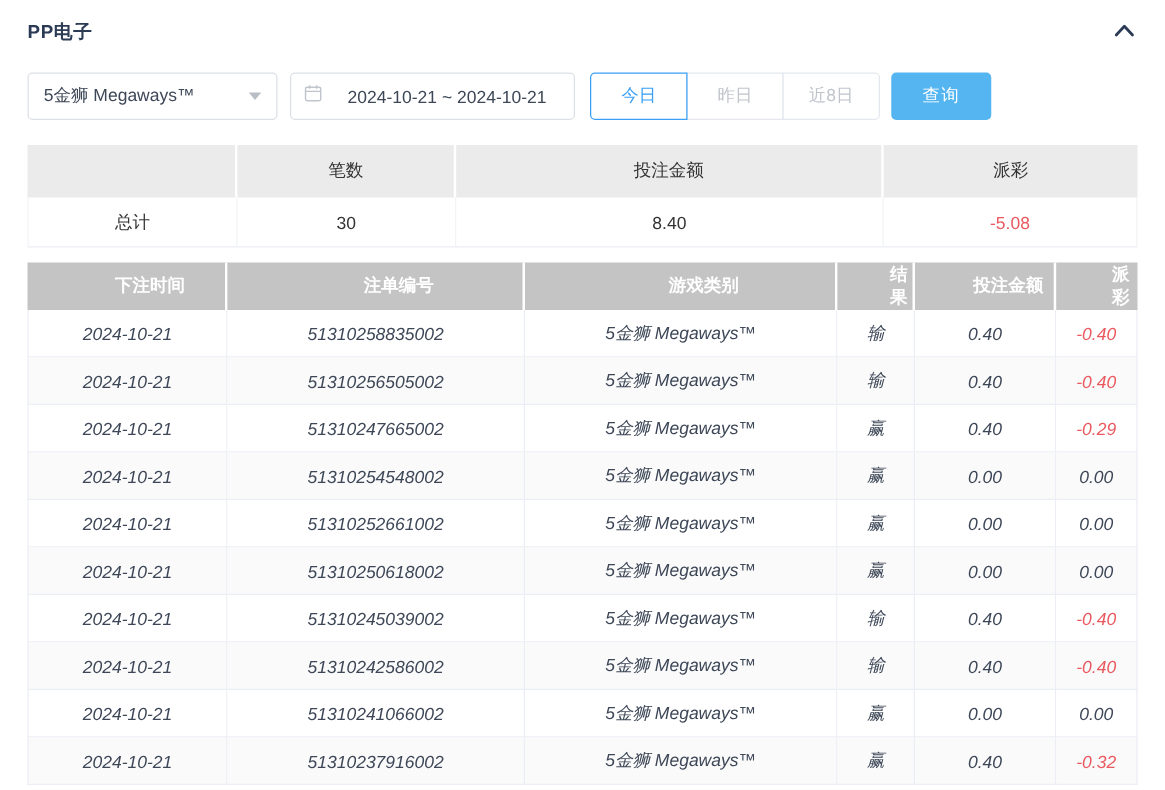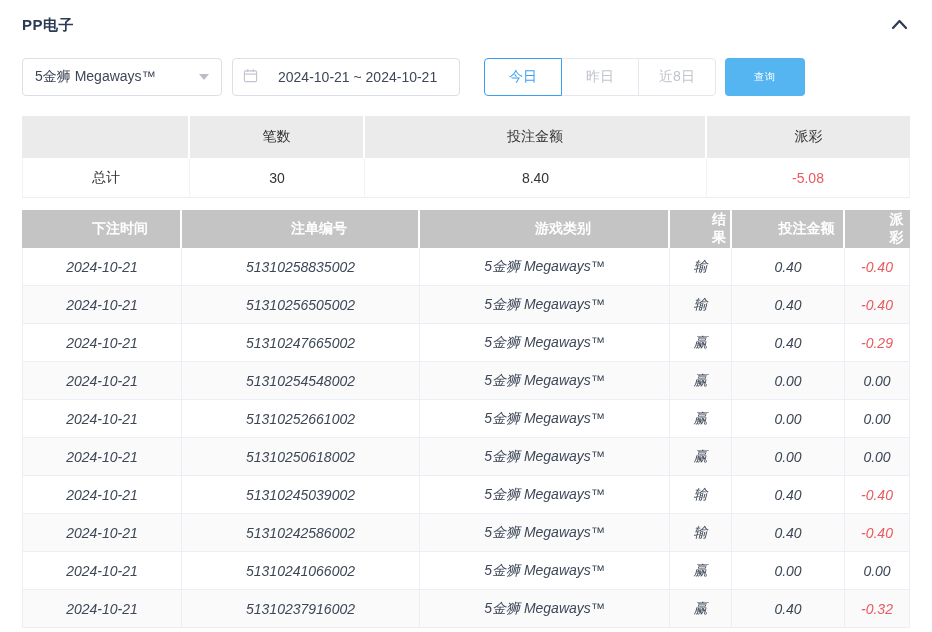--- a/index.html
+++ b/index.html
@@ -24,25 +24,25 @@
   .select-box{width:200px;height:38px;border:1px solid #dcdfe6;border-radius:4px;
     display:flex;align-items:center;justify-content:space-between;padding:0 12px;cursor:pointer;background:#fff;}
   .select-box .sel-text{font-size:14px;color:#3d4757;}
   .caret-down{width:0;height:0;border-left:5px solid transparent;border-right:5px solid transparent;border-top:6px solid #b9bdc4;}
   .date-box{width:228px;height:38px;border:1px solid #dcdfe6;border-radius:4px;margin-left:10px;
     display:flex;align-items:center;padding:0 10px;cursor:pointer;background:#fff;}
   .date-box .date-text{font-size:14px;color:#3d4757;margin-left:20px;white-space:nowrap;}
   .btn-group{display:flex;margin-left:12px;}
   .range-btn{width:78px;height:38px;background:#fff;border:1px solid #e4e7ed;color:#c0c4cc;
     font-size:14px;cursor:pointer;margin-left:-1px;position:relative;}
-  .range-btn:first-child{border-radius:4px 0 0 4px;margin-left:12px;}
+  .range-btn:first-child{border-radius:4px 0 0 4px;margin-left:0;}
   .range-btn:last-child{border-radius:0 4px 4px 0;}
   .range-btn.active{border:1px solid var(--active-tab-blue);color:var(--active-tab-blue);z-index:2;border-radius:4px 0 0 4px;}
   .search-btn{width:80px;height:38px;margin-left:9px;background:var(--accent-blue);color:#fff;
-    border:none;border-radius:4px;font-size:10px;cursor:pointer;letter-spacing:1px;}
+    border:none;border-radius:4px;font-size:14px;cursor:pointer;letter-spacing:1px;}
 
   
   table{border-collapse:separate;border-spacing:0;table-layout:fixed;width:888px;font-size:14px;}
   .summary-table{margin-top:20px;}
   .summary-table th{background:var(--summary-header-gray);height:42px;font-weight:400;color:#333;
     text-align:center;border-right:2px solid #fff;}
   .summary-table th:last-child{border-right:none;}
   .summary-table td{height:40px;text-align:center;color:#333;
     border-bottom:1px solid #ebeef5;border-right:1px solid #f2f3f6;}
   .summary-table td:first-child{border-left:1px solid #f2f3f6;}

